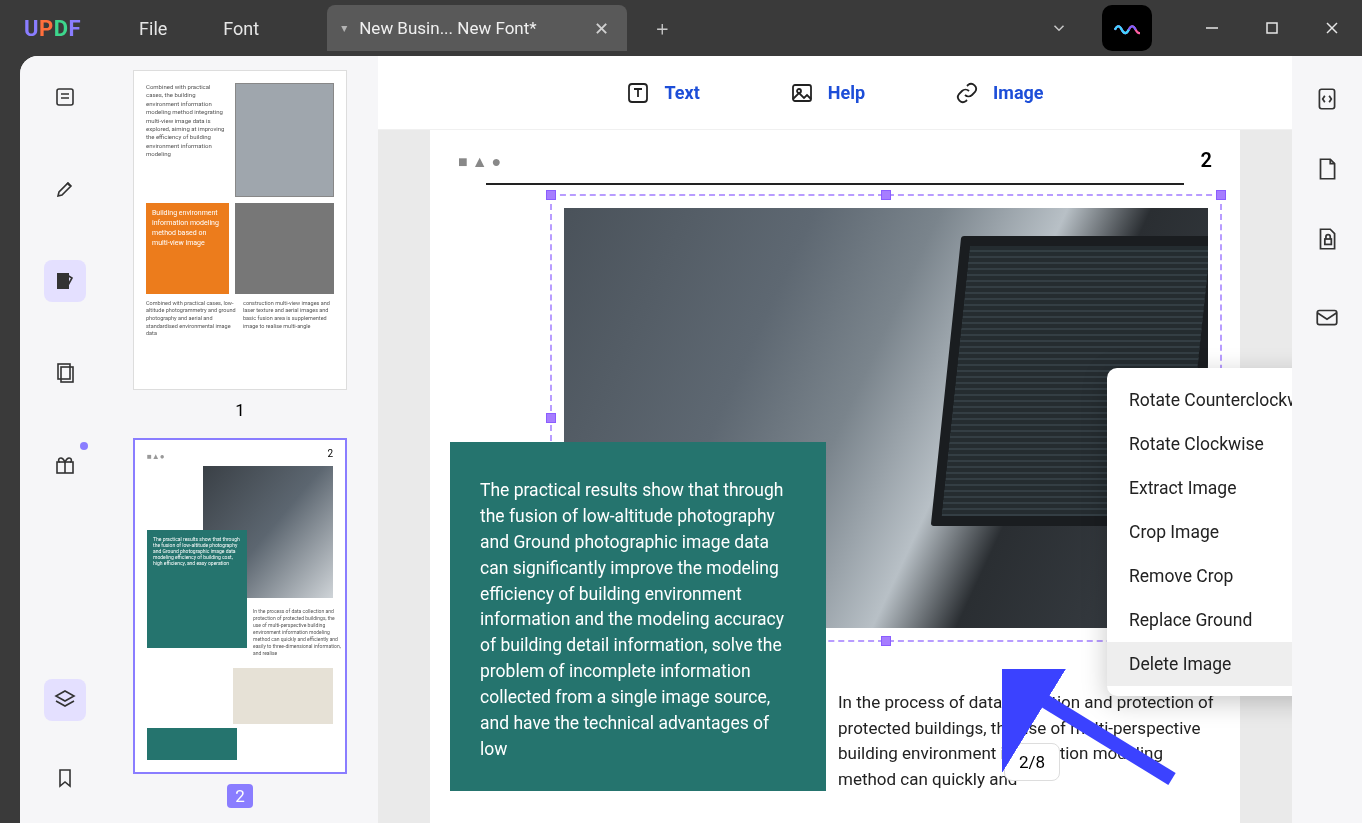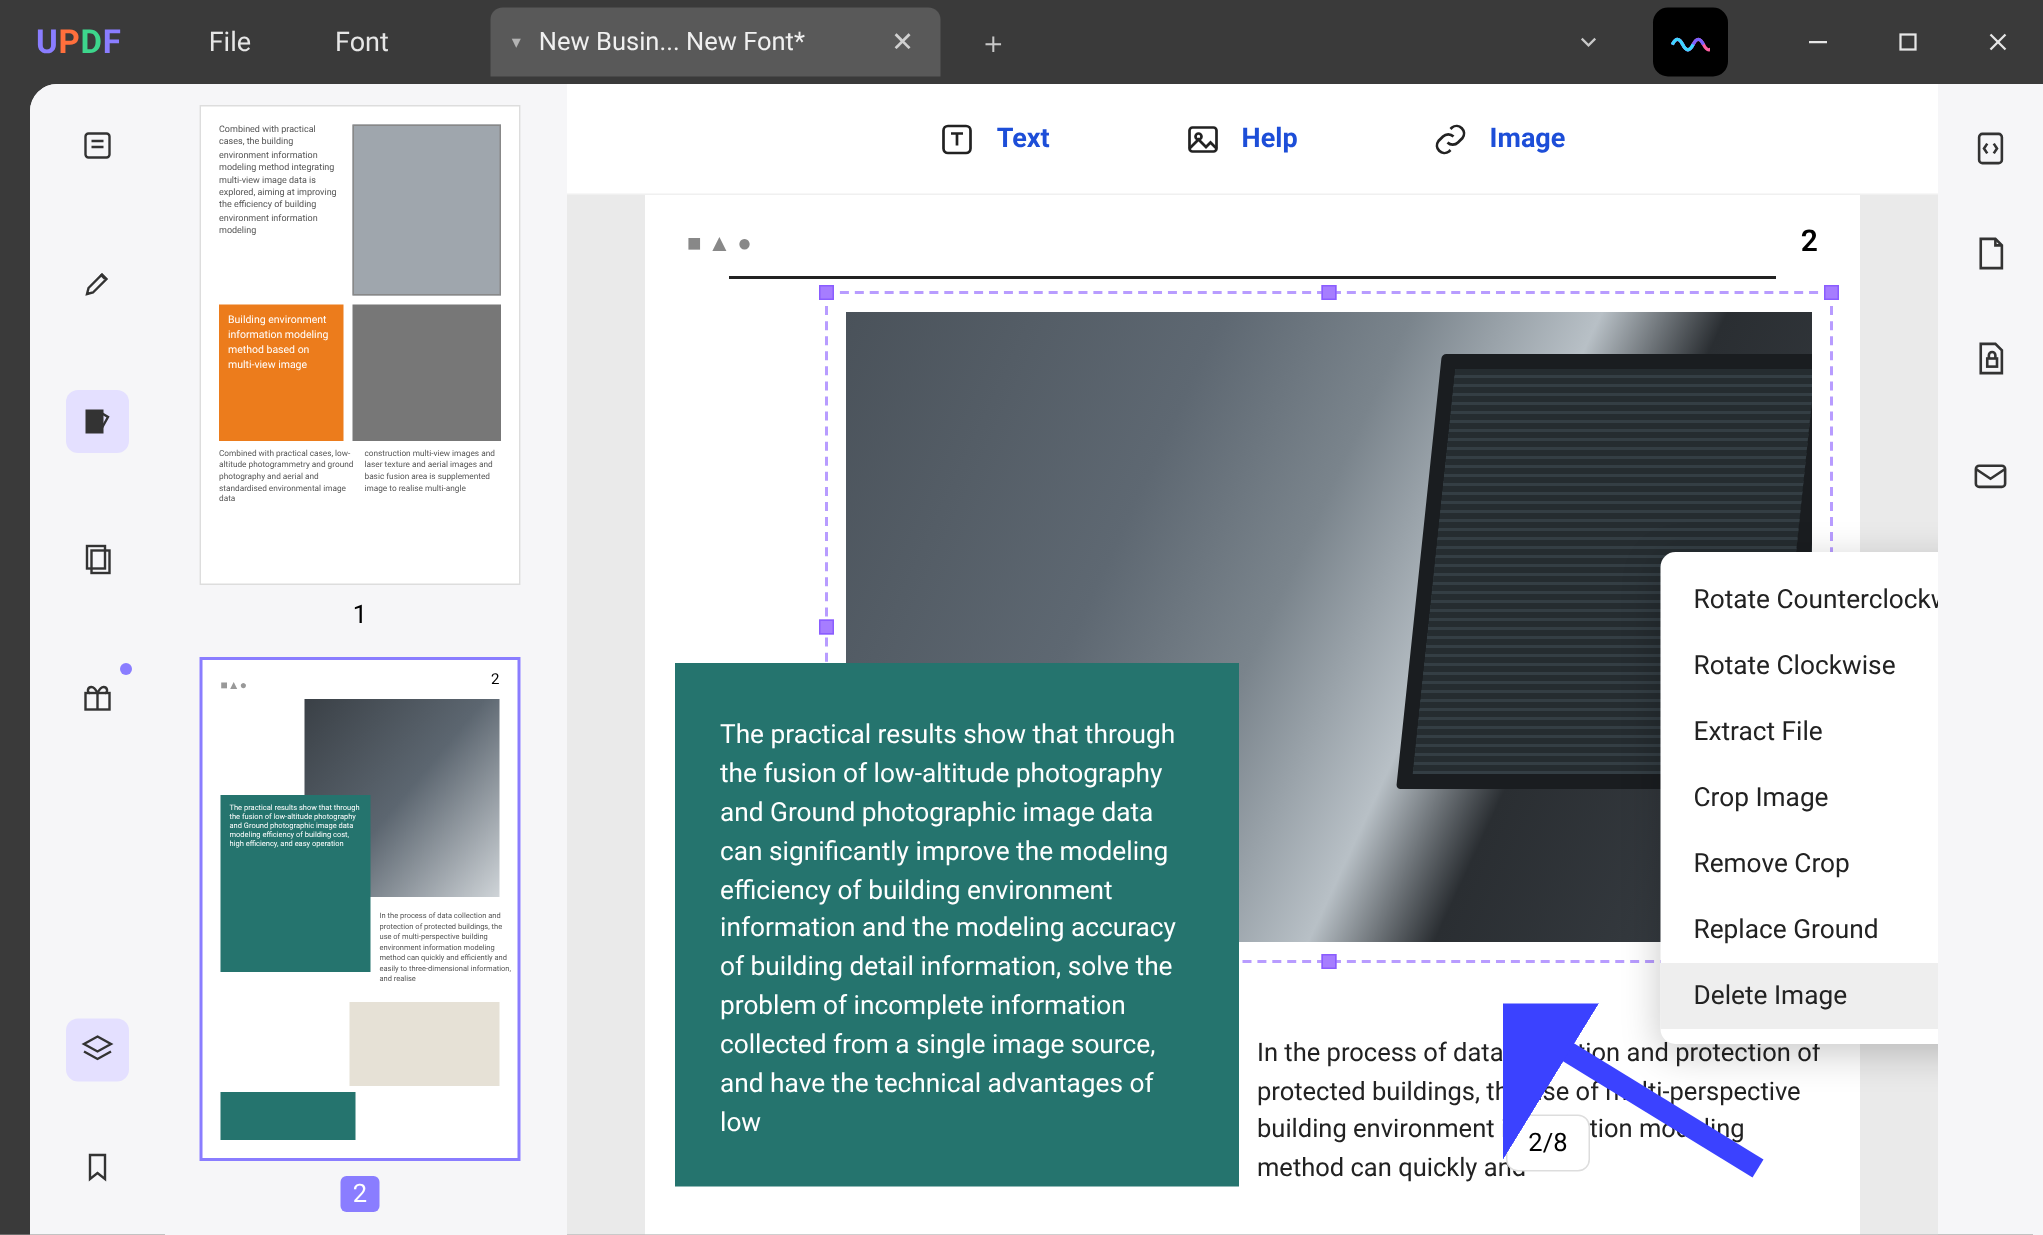--- a/index.html
+++ b/index.html
@@ -301,21 +301,21 @@
     </div>
 
     <div class="ctx">
       <div class="ctx-item">
           <span>Rotate Counterclockwise</span>
         </div>
       <div class="ctx-item">
           <span>Rotate Clockwise</span>
         </div>
       <div class="ctx-item">
-          <span>Extract File</span>
+          <span>Extract Image</span>
         </div>
       <div class="ctx-item">
           <span>Crop Image</span>
         </div>
       <div class="ctx-item">
           <span>Remove Crop</span>
         </div>
       <div class="ctx-item">
           <span>Replace Ground</span>
         </div>

